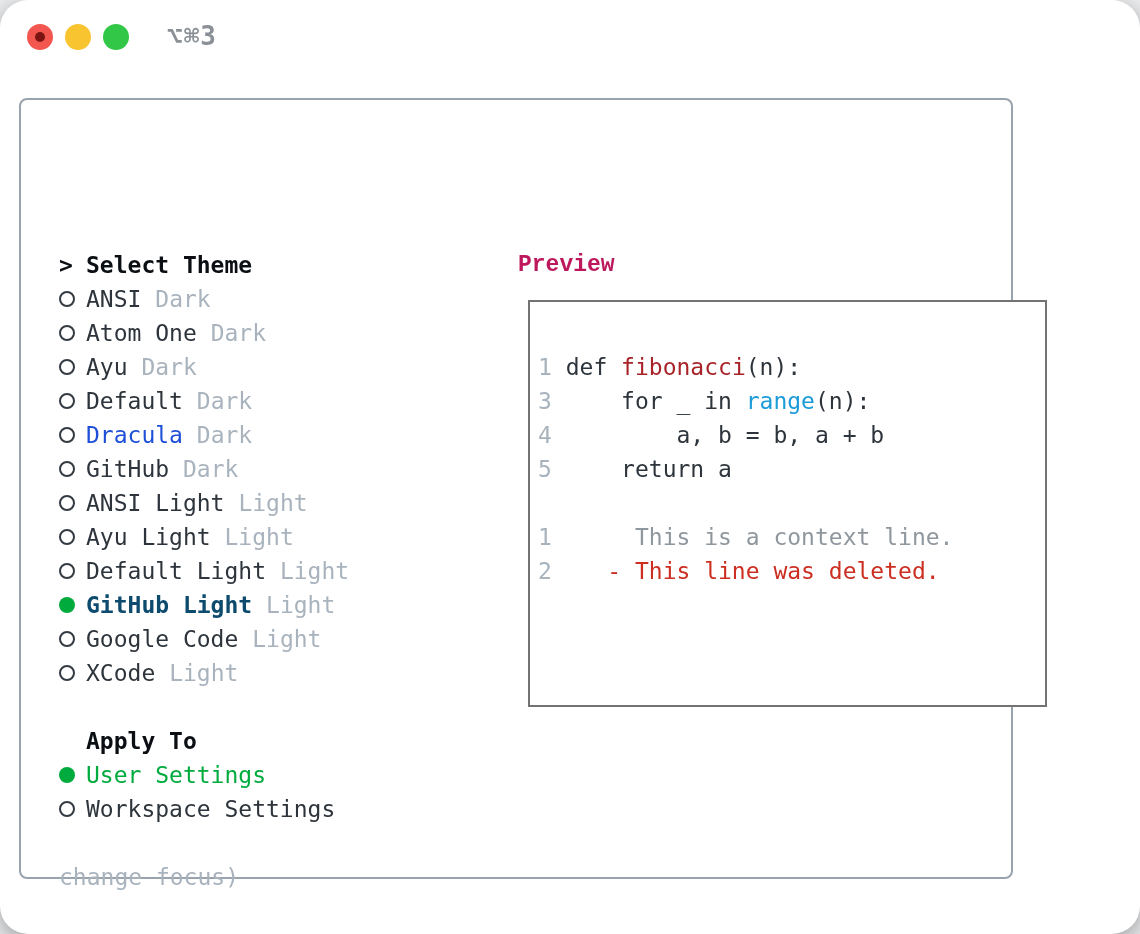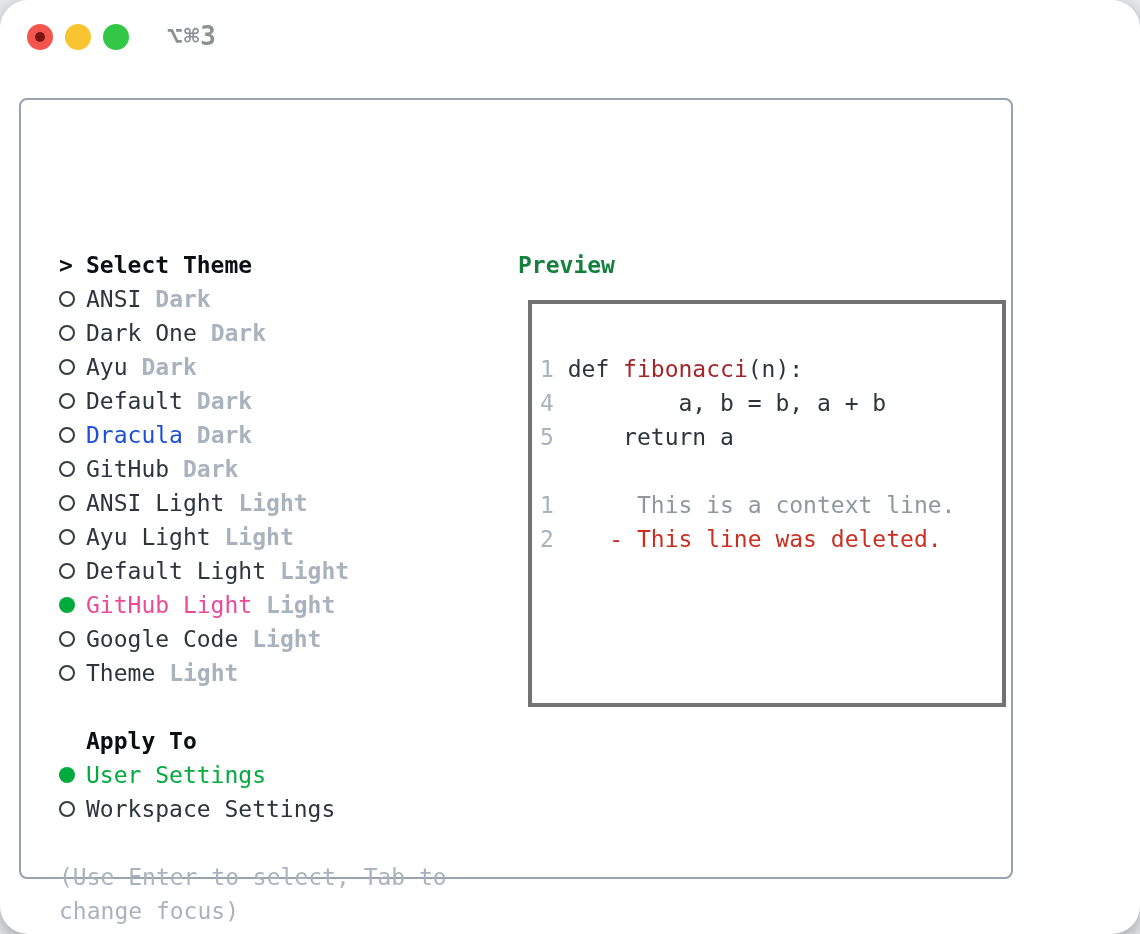--- a/index.html
+++ b/index.html
@@ -30,30 +30,30 @@
   }
   
   .left-col{position:absolute;left:38px;top:148px;width:430px;}
   .row{height:34px;display:flex;align-items:center;font-size:23px;white-space:pre;}
   .spacer{height:34px;}
   .marker{width:27px;display:flex;align-items:center;flex:0 0 27px;}
   .radio{width:12px;height:12px;border-radius:50%;border:2px solid #333a41;box-sizing:content-box;}
   .radio.selected{width:16px;height:16px;border:none;}
   .hdr-marker{font-weight:bold;font-size:23px;}
   .bold{font-weight:bold;}
-  .variant{margin-left:13.9px;font-weight:bold;}
+  .variant{margin-left:13.9px;}
   .hint-line{height:34px;display:flex;align-items:center;font-size:23px;white-space:pre;}
   
   .preview-title{
     position:absolute;left:497px;top:148px;height:34px;
     display:flex;align-items:center;font-size:23px;font-weight:bold;
   }
   .preview-box{
-    position:absolute;left:507px;top:200px;width:478px;height:407px;
-    border:4px solid #737373;background:#fff;box-sizing:border-box;
+    position:absolute;left:507px;top:200px;width:519px;height:407px;
+    border:2px solid #737373;background:#fff;box-sizing:border-box;
   }
   .code{padding:48px 8px 0 8px;}
   .code-line{height:34px;line-height:34px;font-size:23px;white-space:pre;}
 </style>
 </head>
 <body style="color: rgb(45, 52, 59);">
 
 <div class="window">
 
   <div class="titlebar">
@@ -67,53 +67,53 @@
 
   <div class="main-box">
 
     <div class="left-col">
       <div class="row">
         <span class="marker"><span class="hdr-marker" style="color: rgb(11, 15, 19);">&gt;</span></span>
         <span class="bold" style="color: rgb(11, 15, 19); text-align: right;">Select Theme</span>
       </div>
       <div id="theme-list">
           <div class="row"><span class="marker"><span class="radio"></span></span><span style="color: rgb(45, 52, 59);">ANSI</span><span class="variant" style="color: rgb(169, 179, 189);">Dark</span></div>
-          <div class="row"><span class="marker"><span class="radio"></span></span><span style="color: rgb(45, 52, 59);">Dark One</span><span class="variant" style="color: rgb(169, 179, 189);">Dark</span></div>
+          <div class="row"><span class="marker"><span class="radio"></span></span><span style="color: rgb(45, 52, 59);">Atom One</span><span class="variant" style="color: rgb(169, 179, 189);">Dark</span></div>
           <div class="row"><span class="marker"><span class="radio"></span></span><span style="color: rgb(45, 52, 59);">Ayu</span><span class="variant" style="color: rgb(169, 179, 189);">Dark</span></div>
           <div class="row"><span class="marker"><span class="radio"></span></span><span style="color: rgb(45, 52, 59);">Default</span><span class="variant" style="color: rgb(169, 179, 189);">Dark</span></div>
           <div class="row"><span class="marker"><span class="radio"></span></span><span style="color: #1d4ed8;">Dracula</span><span class="variant" style="color: rgb(169, 179, 189);">Dark</span></div>
           <div class="row"><span class="marker"><span class="radio"></span></span><span style="color: rgb(45, 52, 59);">GitHub</span><span class="variant" style="color: rgb(169, 179, 189);">Dark</span></div>
           <div class="row"><span class="marker"><span class="radio"></span></span><span style="color: rgb(45, 52, 59);">ANSI Light</span><span class="variant" style="color: rgb(169, 179, 189);">Light</span></div>
           <div class="row"><span class="marker"><span class="radio"></span></span><span style="color: rgb(45, 52, 59);">Ayu Light</span><span class="variant" style="color: rgb(169, 179, 189);">Light</span></div>
           <div class="row"><span class="marker"><span class="radio"></span></span><span style="color: rgb(45, 52, 59);">Default Light</span><span class="variant" style="color: rgb(169, 179, 189);">Light</span></div>
-          <div class="row"><span class="marker"><span class="radio selected" style="background: rgb(0, 171, 62);"></span></span><span style="color: #ec4899;">GitHub Light</span><span class="variant" style="color: rgb(169, 179, 189);">Light</span></div>
+          <div class="row"><span class="marker"><span class="radio selected" style="background: rgb(0, 171, 62);"></span></span><span style="color: #0c4a6e; font-weight: bold;">GitHub Light</span><span class="variant" style="color: rgb(169, 179, 189);">Light</span></div>
           <div class="row"><span class="marker"><span class="radio"></span></span><span style="color: rgb(45, 52, 59);">Google Code</span><span class="variant" style="color: rgb(169, 179, 189);">Light</span></div>
-          <div class="row"><span class="marker"><span class="radio"></span></span><span style="color: rgb(45, 52, 59);">Theme</span><span class="variant" style="color: rgb(169, 179, 189);">Light</span></div>
+          <div class="row"><span class="marker"><span class="radio"></span></span><span style="color: rgb(45, 52, 59);">XCode</span><span class="variant" style="color: rgb(169, 179, 189);">Light</span></div>
         </div>
       <div class="spacer"></div>
       <div class="row">
         <span class="marker"></span>
         <span class="bold" style="color: rgb(11, 15, 19);">Apply To</span>
       </div>
       <div id="apply-list">
           <div class="row"><span class="marker"><span class="radio selected" style="background: rgb(0, 171, 62);"></span></span><span style="color: rgb(0, 171, 62);">User Settings</span></div>
           <div class="row"><span class="marker"><span class="radio"></span></span><span style="color: rgb(45, 52, 59);">Workspace Settings</span></div>
         </div>
       <div class="spacer"></div>
       <div id="hint">
-          <div class="hint-line" style="color: rgb(169, 179, 189);">(Use Enter to select, Tab to</div>
           <div class="hint-line" style="color: rgb(169, 179, 189);">change focus)</div>
         </div>
     </div>
 
-    <div class="preview-title" style="color: #15803d;">Preview</div>
+    <div class="preview-title" style="color: #be185d; font-family: Liberation Mono, monospace;">Preview</div>
 
     <div class="preview-box">
       <div class="code" id="preview-lines">
           <div class="code-line"><span style="color: rgb(169, 179, 189);">1</span><span style="color: rgb(45, 52, 59);"> def </span><span style="color: rgb(168, 35, 40);">fibonacci</span><span style="color: rgb(45, 52, 59);">(n):</span></div>
+          <div class="code-line"><span style="color: rgb(169, 179, 189);">3</span><span style="color: rgb(45, 52, 59);">     for _ in </span><span style="color: rgb(27, 156, 216);">range</span><span style="color: rgb(45, 52, 59);">(n):</span></div>
           <div class="code-line"><span style="color: rgb(169, 179, 189);">4</span><span style="color: rgb(45, 52, 59);">         a, b = b, a + b</span></div>
           <div class="code-line"><span style="color: rgb(169, 179, 189);">5</span><span style="color: rgb(45, 52, 59);">     return a</span></div>
           <div class="code-line"></div>
           <div class="code-line"><span style="color: rgb(169, 179, 189);">1</span><span style="color: rgb(143, 151, 158);">      This is a context line.</span></div>
           <div class="code-line"><span style="color: rgb(169, 179, 189);">2</span><span style="color: rgb(45, 52, 59);">    </span><span style="color: rgb(204, 47, 34);">- This line was deleted.</span></div>
         </div>
     </div>
 
   </div>
 </div>

